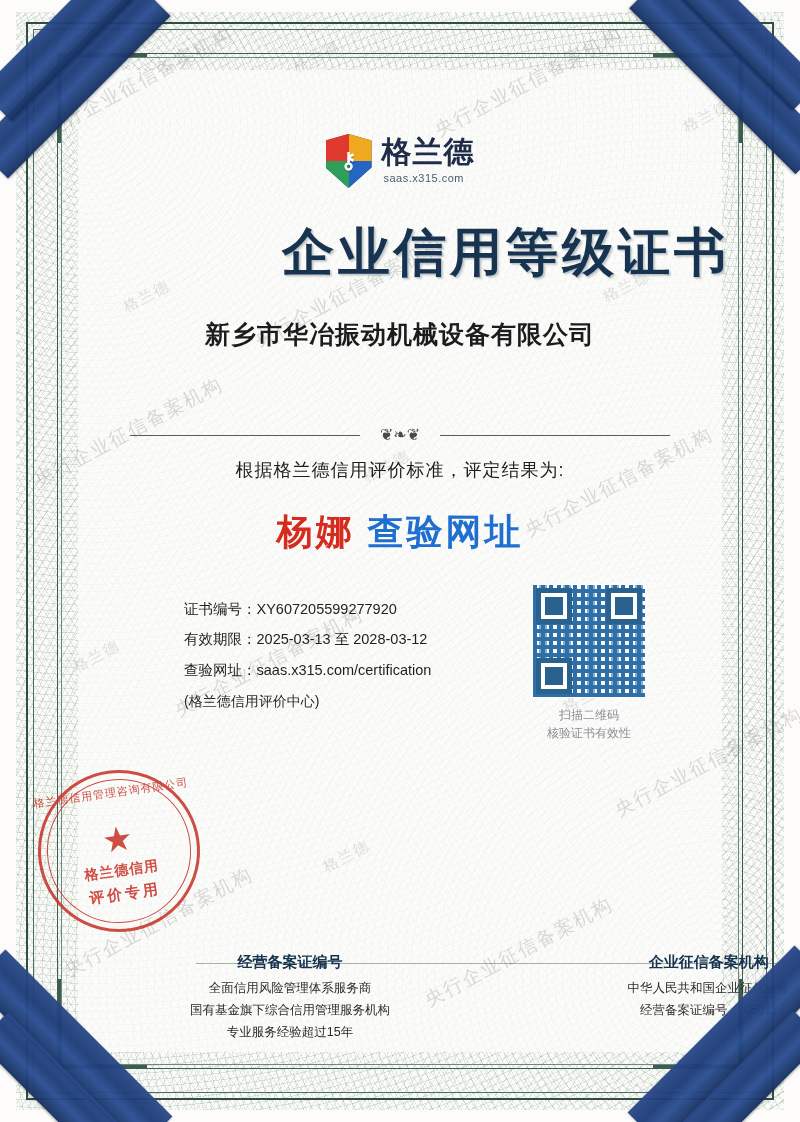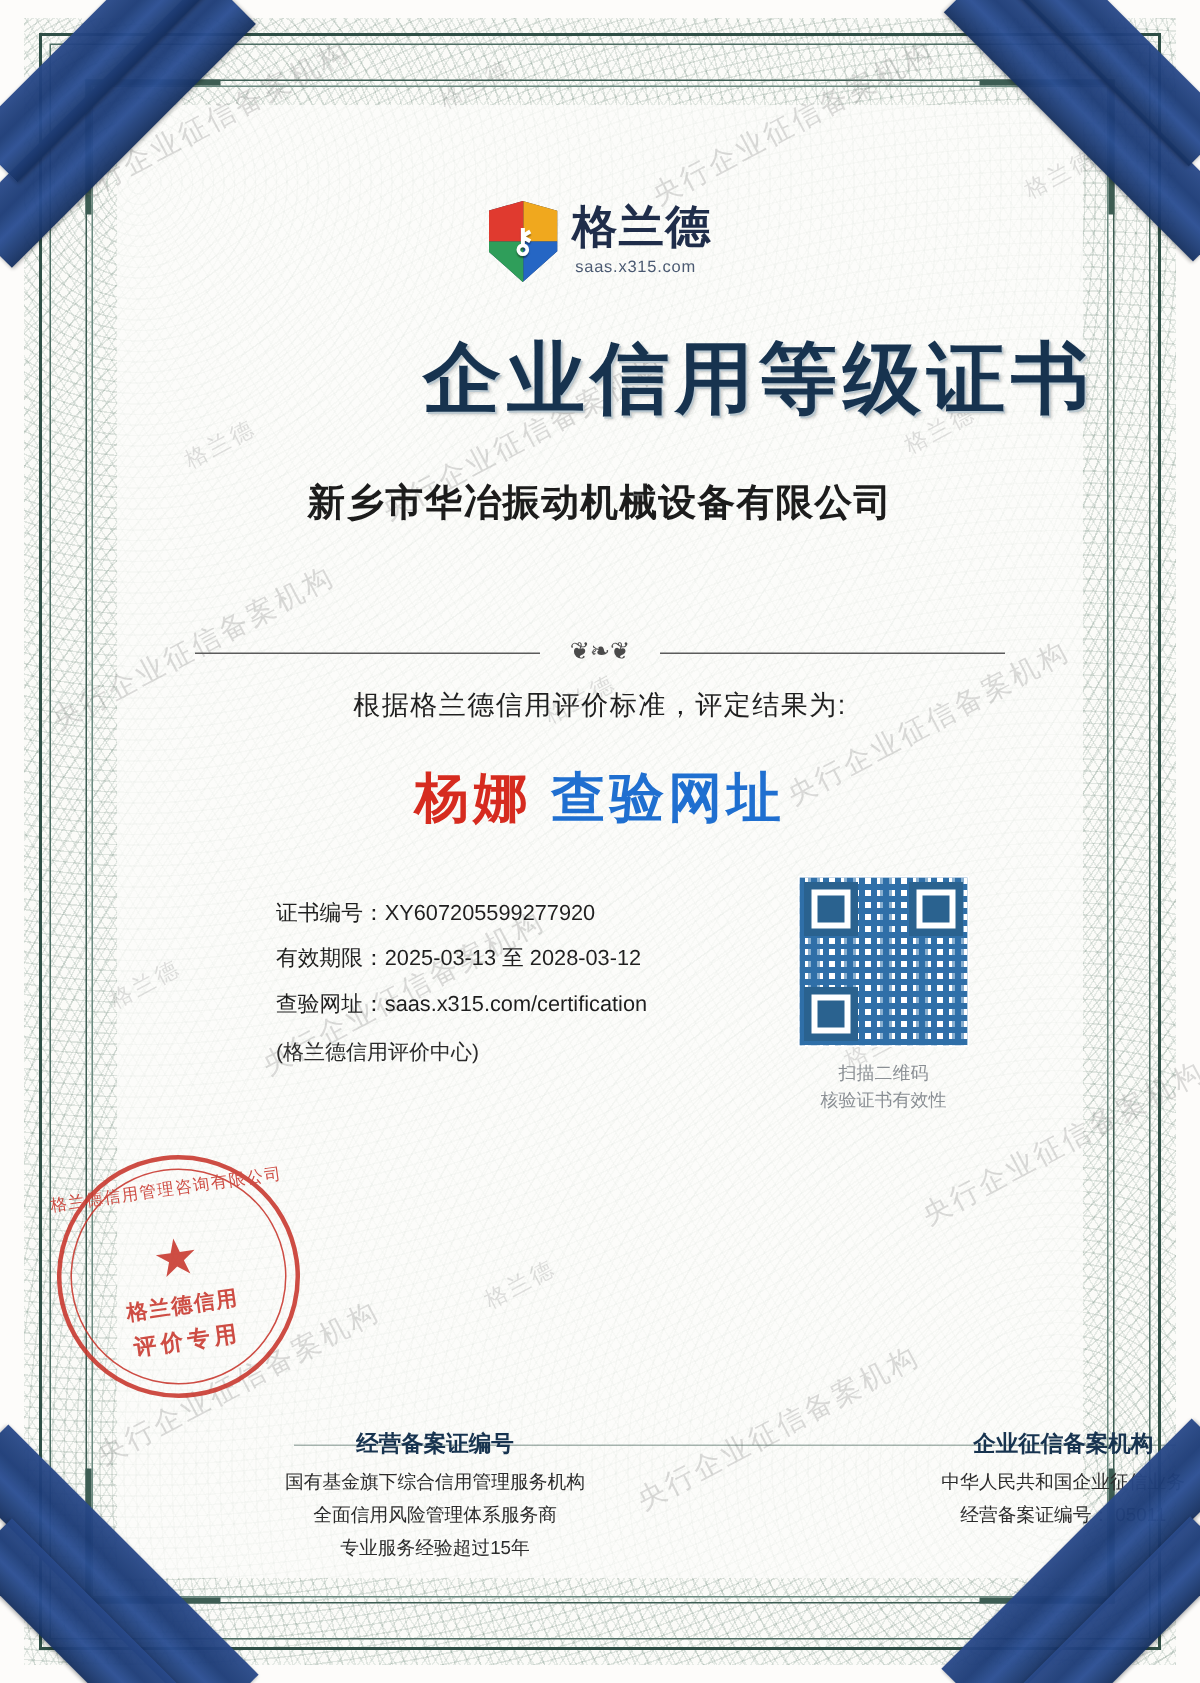--- a/index.html
+++ b/index.html
@@ -492,22 +492,22 @@
     <div class="star">★</div>
     <div class="seal-bottom">格兰德信用</div>
     <div class="seal-sub">评价专用</div>
   </div>
 
   <div class="footer-sep"></div>
 
   <div class="footer">
     <div class="footer-col">
       <div class="head">经营备案证编号</div>
+      <div class="ln">全面信用风险管理体系服务商</div>
       <div class="ln">国有基金旗下综合信用管理服务机构</div>
-      <div class="ln">全面信用风险管理体系服务商</div>
       <div class="ln">专业服务经验超过15年</div>
     </div>
     <div class="footer-col">
       <div class="head">企业征信备案机构</div>
       <div class="ln">中华人民共和国企业征信业务</div>
       <div class="ln">经营备案证编号： 05011</div>
     </div>
   </div>
 
   <div class="tape t1"></div>

